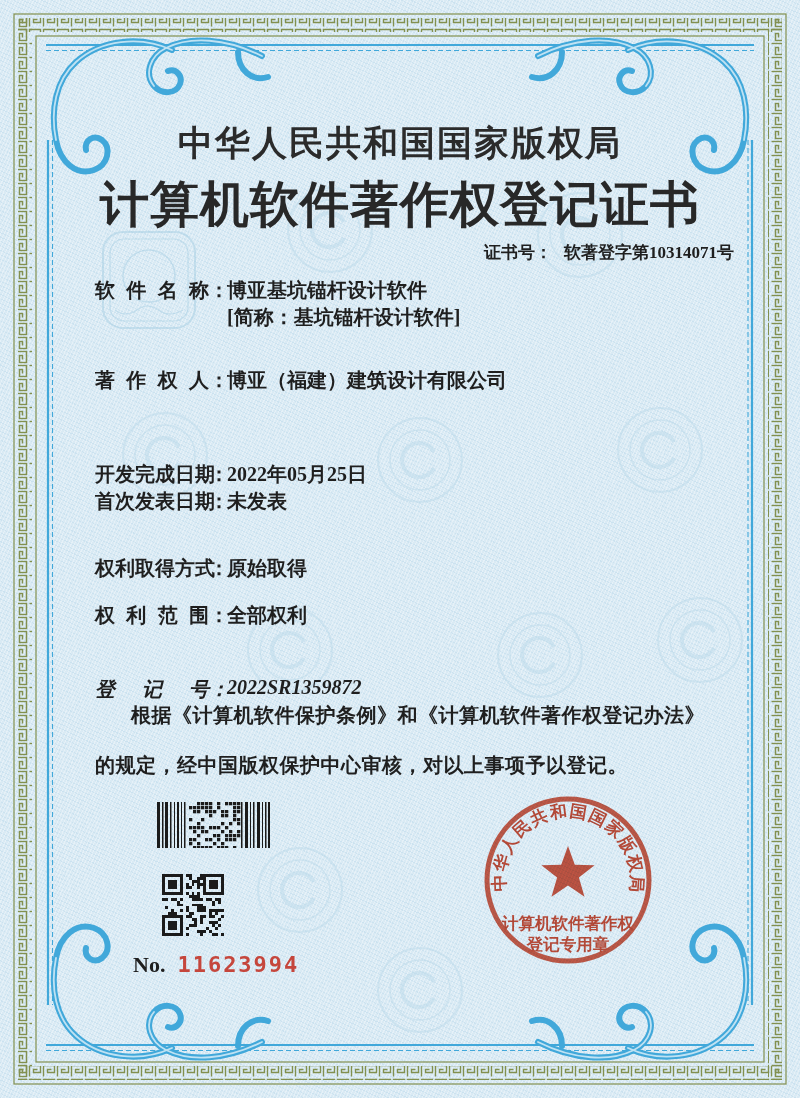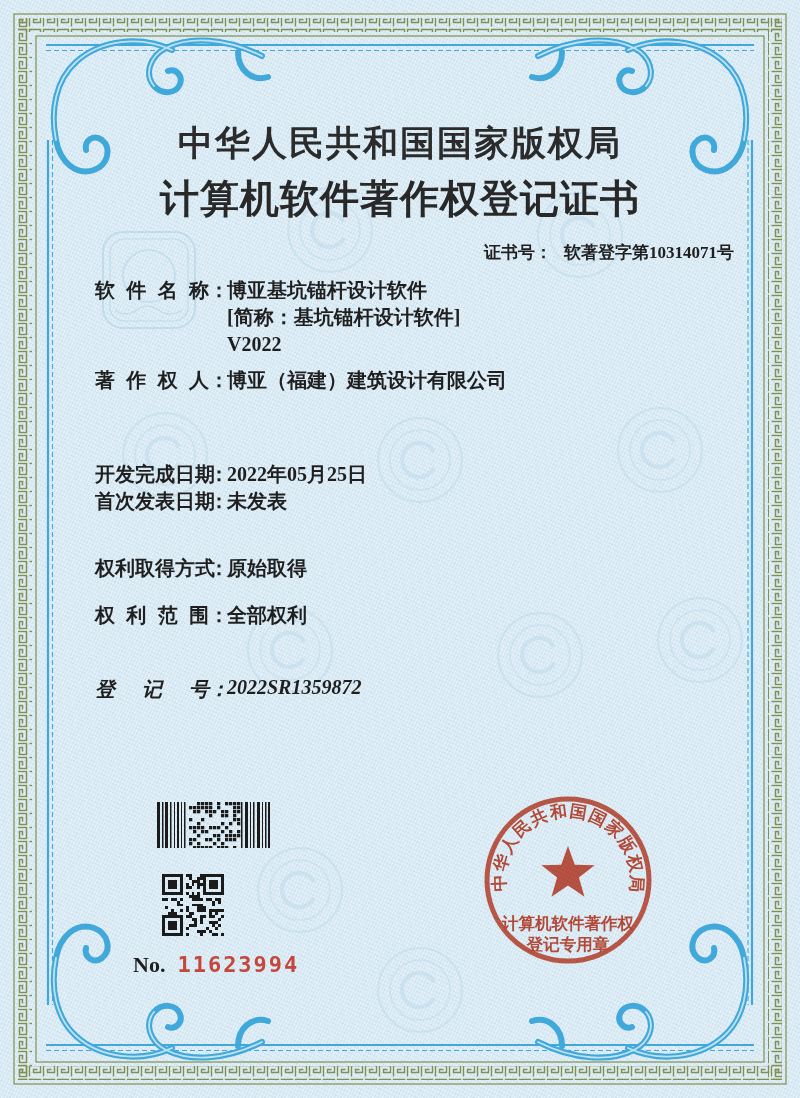--- a/index.html
+++ b/index.html
@@ -21,21 +21,21 @@
     background:
       repeating-linear-gradient(115deg, rgba(255,255,255,.35) 0 1px, rgba(255,255,255,0) 1px 3px),
       repeating-linear-gradient(25deg, rgba(140,190,220,.18) 0 1px, rgba(140,190,220,0) 1px 4px);
   }
   .deco{position:absolute;inset:0;z-index:1;}
   .content{position:absolute;inset:0;z-index:2;}
 
   .authority{position:absolute;top:120px;left:0;right:0;margin:0;text-align:center;
     font-size:35px;font-weight:bold;letter-spacing:2px;color:#2b2b2b;}
   .cert-title{position:absolute;top:172px;left:0;right:0;margin:0;text-align:center;
-    font-size:39px;font-weight:bold;letter-spacing:1px;color:#282828;}
+    font-size:49px;font-weight:bold;letter-spacing:1px;color:#282828;}
   .cert-no{position:absolute;top:241px;left:484px;font-size:17px;font-weight:bold;white-space:nowrap;}
   .cert-no .cn-label{margin-right:12px;}
 
   .row{position:absolute;left:95px;font-size:20px;font-weight:bold;white-space:nowrap;}
   .row .lbl{display:inline-block;width:114px;text-align:justify;text-align-last:justify;}
   .row .val{position:absolute;left:132px;top:0;white-space:nowrap;}
   .row .vline{line-height:27px;}
   .r-name{top:277px;} .r-owner{top:367px;} .r-dev{top:461px;} .r-pub{top:488px;}
   .r-acq{top:555px;} .r-scope{top:602px;} .r-reg{top:676px;font-style:italic;}
 
@@ -139,21 +139,20 @@
 
     <div class="cert-no">
       <span class="cn-label">证书号：</span><span>软著登字第10314071号</span>
     </div>
 
     <div class="row r-name">
       <span class="lbl">软件名称</span><span>：</span>
       <span class="val">
         <span class="vline" style="display:block">博亚基坑锚杆设计软件</span>
         <span class="vline" style="display:block">[简称：基坑锚杆设计软件]</span>
-        <span class="vline" style="display:block">V2022</span>
       </span>
     </div>
 
     <div class="row r-owner">
       <span class="lbl">著作权人</span><span>：</span>
       <span class="val">博亚（福建）建筑设计有限公司</span>
     </div>
 
     <div class="row r-dev">
       <span class="lbl">开发完成日期</span><span>：</span>
@@ -173,20 +172,21 @@
     <div class="row r-scope">
       <span class="lbl">权利范围</span><span>：</span>
       <span class="val">全部权利</span>
     </div>
 
     <div class="row r-reg">
       <span class="lbl">登记号</span><span>：</span>
       <span class="val">2022SR1359872</span>
     </div>
 
+    <p class="stmt">根据《计算机软件保护条例》和《计算机软件著作权登记办法》的规定，经中国版权保护中心审核，对以上事项予以登记。</p>
 
     <svg class="barcode" id="barcode-svg" width="113" height="46" viewBox="0 0 113 46" xmlns="http://www.w3.org/2000/svg">
         <rect x="0" y="0" width="3" height="46" fill="#1b1b1b"></rect>
         <rect x="5" y="0" width="1.5" height="46" fill="#1b1b1b"></rect>
         <rect x="8" y="0" width="3" height="46" fill="#1b1b1b"></rect>
         <rect x="13" y="0" width="1.5" height="46" fill="#1b1b1b"></rect>
         <rect x="17" y="0" width="1" height="46" fill="#1b1b1b"></rect>
         <rect x="20" y="0" width="2" height="46" fill="#1b1b1b"></rect>
         <rect x="24" y="0" width="1" height="46" fill="#1b1b1b"></rect>
         <rect x="27" y="0" width="1.5" height="46" fill="#1b1b1b"></rect>

